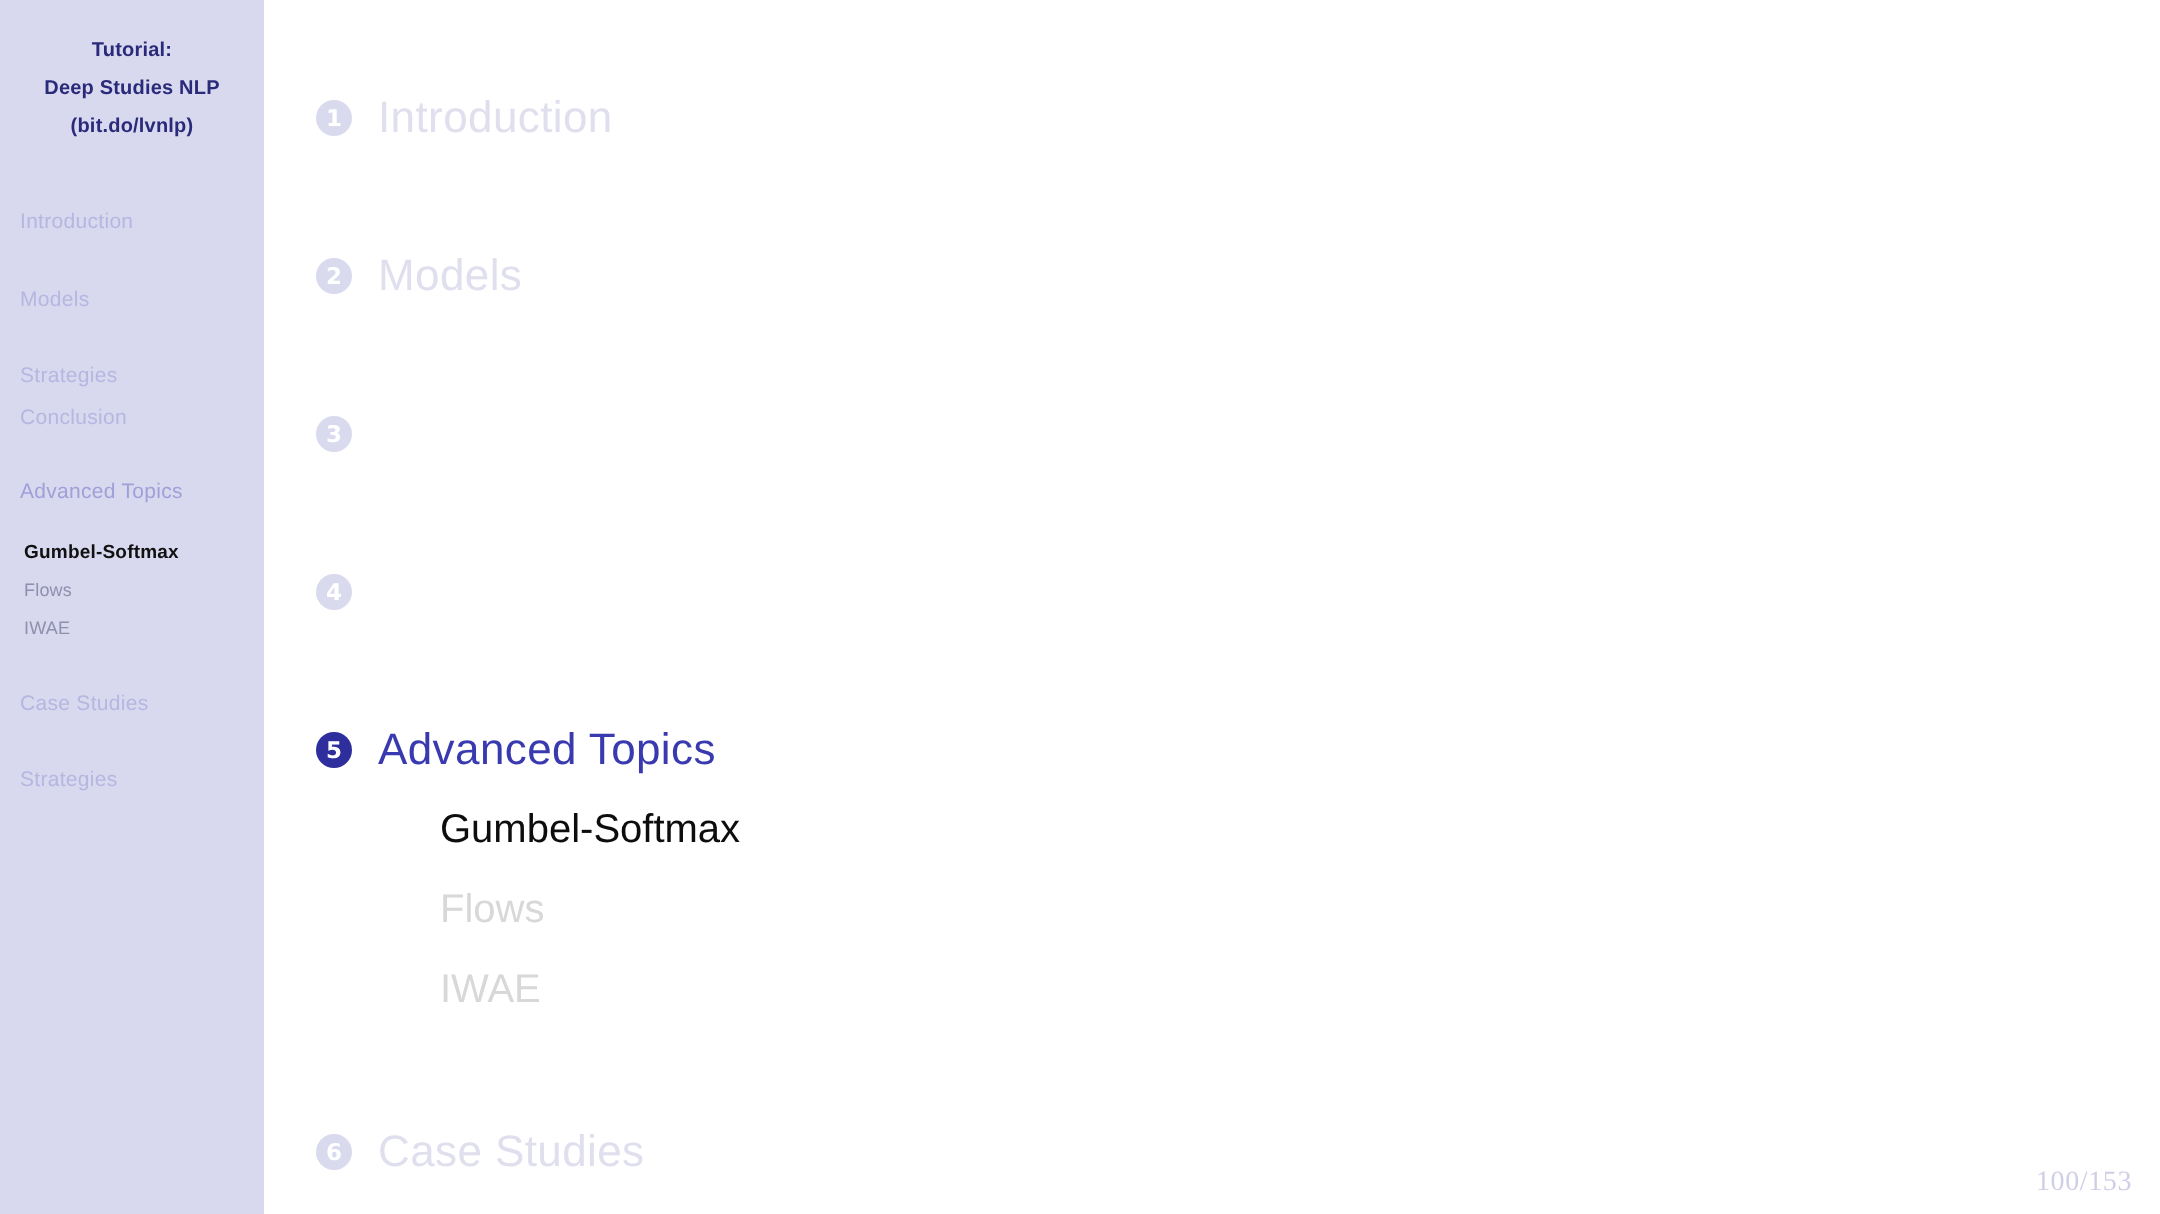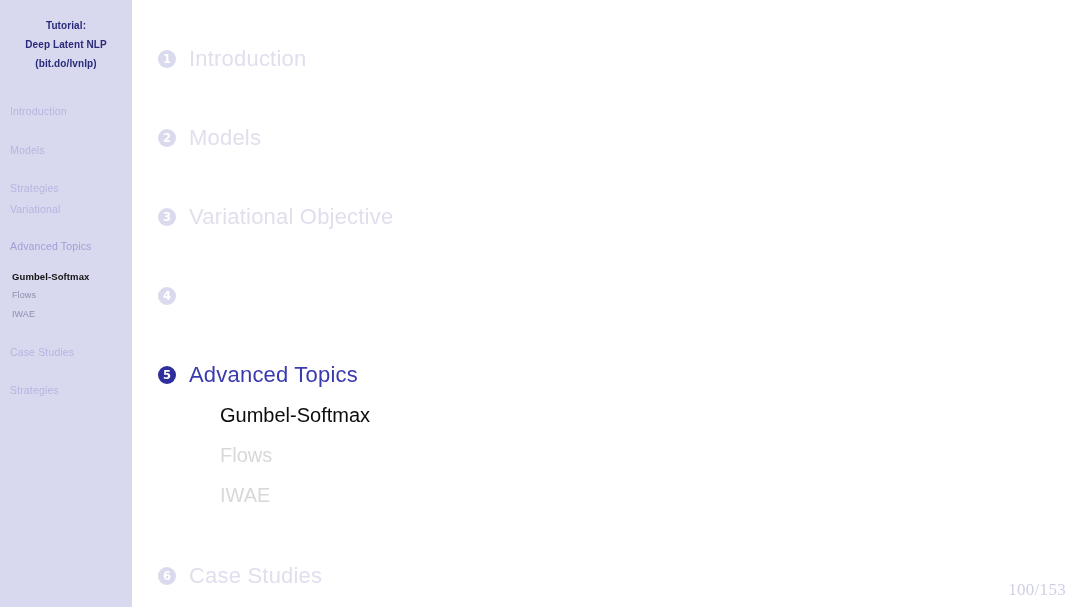--- a/index.html
+++ b/index.html
@@ -130,50 +130,50 @@
   }
   .toc-sub.active {
     color: #0d0d0d;
   }
 
   #page-number {
     position: absolute;
     right: 14px;
     bottom: 7px;
     font-family: "Liberation Serif", serif;
-    font-size: 17px;
+    font-size: 14px;
     color: #cfcfe6;
     letter-spacing: 0.3px;
   }
 </style>
 </head>
 <body>
 
 <div id="sidebar">
 
   <div id="sidebar-title">
     <span class="tline">Tutorial:</span>
-    <span class="tline">Deep Latent NLP</span>
+    <span class="tline">Deep Studies NLP</span>
     <span class="tline">(bit.do/lvnlp)</span>
   </div>
 
   <div id="sidebar-nav">
 
     <div class="nav-section">
       <span>Introduction</span>
     </div>
 
     <div class="nav-section">
       <span>Models</span>
     </div>
 
 
     <div class="nav-section two-line">
       <div>Strategies</div>
-      <div>Variational</div>
+      <div>Conclusion</div>
     </div>
 
     <div class="nav-section current" style="margin-bottom:10px">
       <span>Advanced Topics</span>
     </div>
 
     <div class="nav-subs" style="margin-top:0">
       <div class="nav-sub active">
         <span>Gumbel-Softmax</span>
       </div>
@@ -204,21 +204,20 @@
     <span class="toc-label">Introduction</span>
   </div>
 
   <div class="toc-item" style="top:123px">
     <span class="badge">2</span>
     <span class="toc-label">Models</span>
   </div>
 
   <div class="toc-item" style="top:202px">
     <span class="badge">3</span>
-    <span class="toc-label">Variational Objective</span>
   </div>
 
   <div class="toc-item" style="top:281px">
     <span class="badge">4</span>
   </div>
 
   <div class="toc-item active" style="top:360px">
     <span class="badge">5</span>
     <span class="toc-label">Advanced Topics</span>
   </div>

